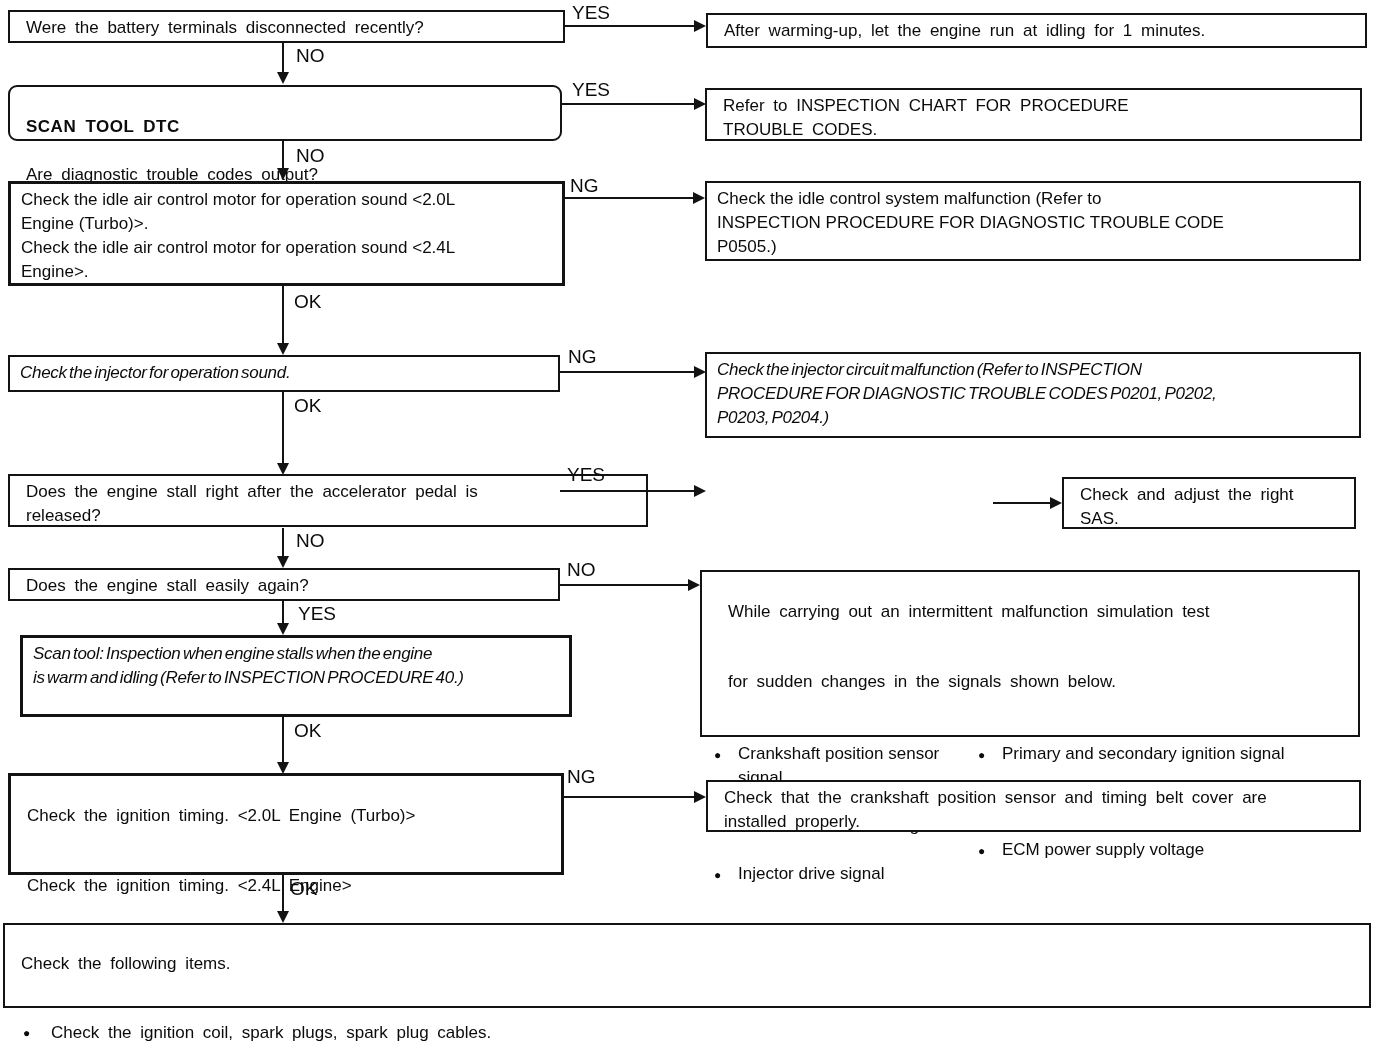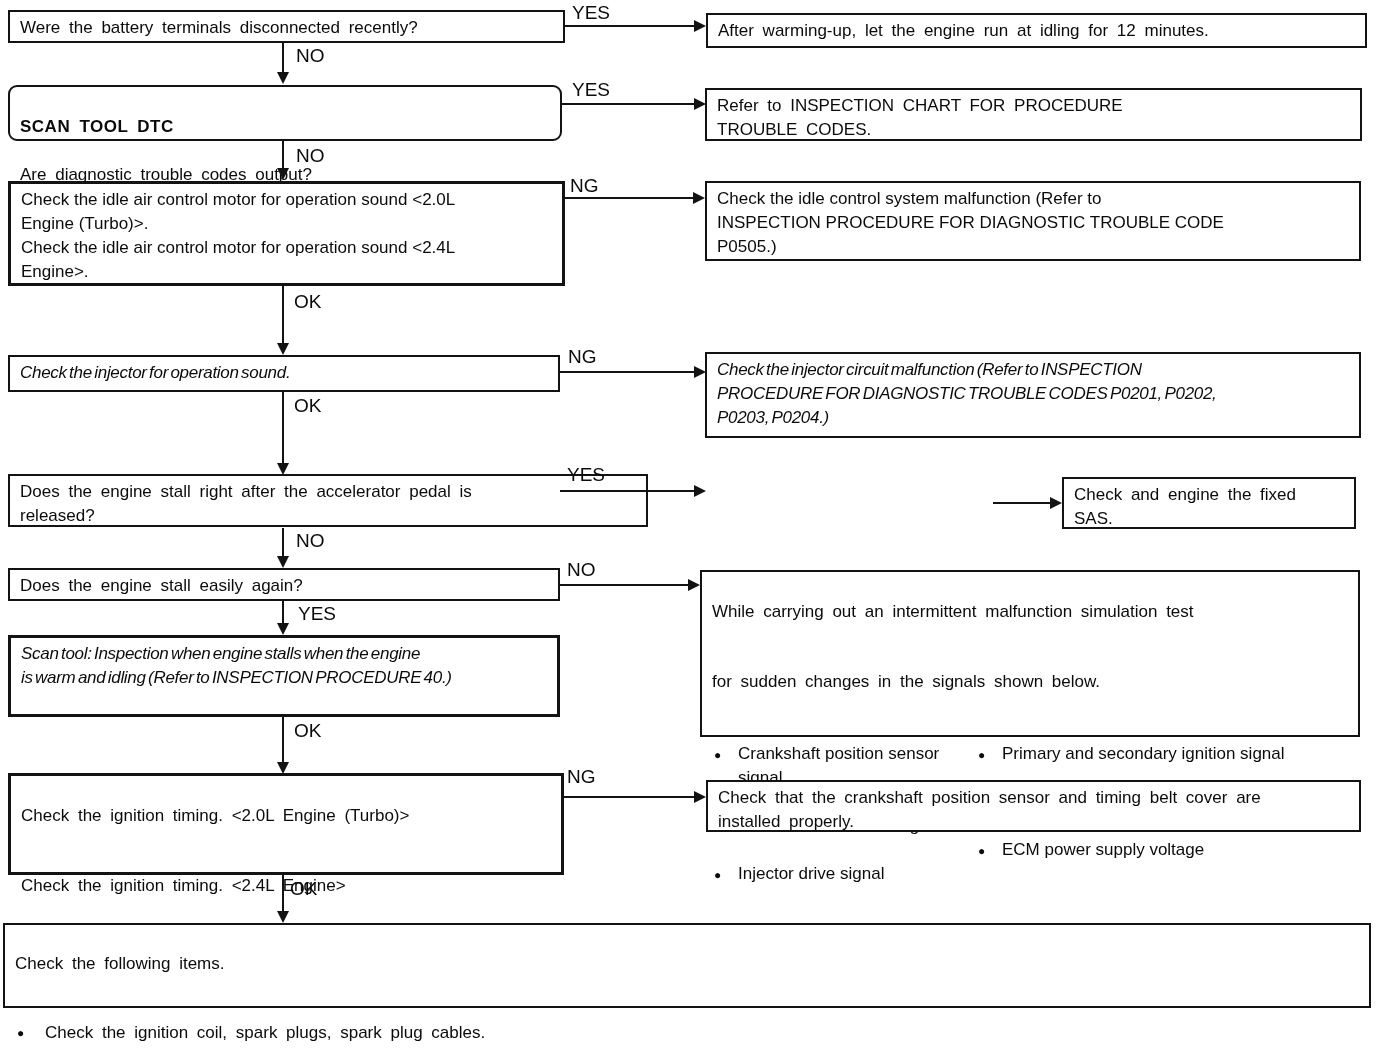--- a/index.html
+++ b/index.html
@@ -6,21 +6,21 @@
   #canvas{
     position:relative;width:1376px;height:1050px;background:#fff;
     font-family:"Liberation Sans", sans-serif;color:#0b0b0b;overflow:hidden;
   }
   .bx{
     position:absolute;border:2px solid #131313;background:#fff;
     padding:4px 10px;font-size:17px;line-height:24px;white-space:pre-line;
     box-sizing:border-box;
   }
   .thick{border-width:3px;}
-  .wide{word-spacing:4px;}
+  .wide{word-spacing:4px;padding-left:16px;}
   .tight{word-spacing:-2px;letter-spacing:-0.3px;font-style:italic;}
   .bold{font-weight:bold;letter-spacing:0.5px;}
   .lb{position:absolute;font-size:19px;line-height:19px;color:#0b0b0b;}
   .hl{position:absolute;height:2px;background:#131313;}
   .vl{position:absolute;width:2px;background:#131313;}
   .ah-r{position:absolute;width:0;height:0;border-top:6px solid transparent;
         border-bottom:6px solid transparent;border-left:12px solid #131313;}
   .ah-d{position:absolute;width:0;height:0;border-left:6px solid transparent;
         border-right:6px solid transparent;border-top:12px solid #131313;}
   ul.blist{list-style:none;margin:0;padding:0;}
@@ -31,21 +31,21 @@
   .col-r{width:370px;}
   .final-bullets li{padding-left:30px !important;margin-left:12px;}
   .gap-top{margin-top:22px;}
 </style>
 </head>
 <body>
 
 <div id="canvas">
 
   <div class="bx wide" style="left:8px;top:10px;width:557px;height:33px;">Were the battery terminals disconnected recently?</div>
-  <div class="bx wide" style="left:706px;top:13px;width:661px;height:35px;">After warming-up, let the engine run at idling for 12 minutes.</div>
+  <div class="bx wide" style="left:706px;top:13px;width:661px;height:35px;">After warming-up, let the engine run at idling for 1 minutes.</div>
   <span class="lb" style="left:572px;top:3px;">YES</span>
   <div class="hl" style="left:565px;top:25px;width:131px;"></div>
   <div class="ah-r" style="left:694px;top:20px;"></div>
 
   <div class="vl" style="left:282px;top:43px;height:30px;"></div>
   <div class="ah-d" style="left:277px;top:72px;"></div>
   <span class="lb" style="left:296px;top:46px;">NO</span>
 
   <div class="bx wide" style="left:8px;top:85px;width:554px;height:56px;border-radius:9px;">
     <div class="bold">SCAN TOOL DTC</div>
@@ -83,21 +83,21 @@
   <span class="lb" style="left:568px;top:347px;">NG</span>
   <div class="hl" style="left:560px;top:371px;width:136px;"></div>
   <div class="ah-r" style="left:694px;top:366px;"></div>
 
   <div class="vl" style="left:282px;top:392px;height:72px;"></div>
   <div class="ah-d" style="left:277px;top:463px;"></div>
   <span class="lb" style="left:294px;top:396px;">OK</span>
 
   <div class="bx wide" style="left:8px;top:474px;width:640px;height:53px;">Does the engine stall right after the accelerator pedal is
 released?</div>
-  <div class="bx wide" style="left:1062px;top:477px;width:294px;height:52px;">Check and engine the fixed
+  <div class="bx wide" style="left:1062px;top:477px;width:294px;height:52px;">Check and adjust the right
 SAS.</div>
   <span class="lb" style="left:567px;top:465px;">YES</span>
   <div class="hl" style="left:560px;top:490px;width:136px;"></div>
   <div class="ah-r" style="left:694px;top:485px;"></div>
   <div class="hl" style="left:993px;top:502px;width:59px;"></div>
   <div class="ah-r" style="left:1050px;top:497px;"></div>
 
   <div class="vl" style="left:282px;top:528px;height:29px;"></div>
   <div class="ah-d" style="left:277px;top:556px;"></div>
   <span class="lb" style="left:296px;top:531px;">NO</span>
@@ -120,21 +120,21 @@
   </div>
   <div class="bx wide" style="left:8px;top:568px;width:552px;height:33px;">Does the engine stall easily again?</div>
   <span class="lb" style="left:567px;top:560px;">NO</span>
   <div class="hl" style="left:560px;top:584px;width:130px;"></div>
   <div class="ah-r" style="left:688px;top:579px;"></div>
 
   <div class="vl" style="left:282px;top:601px;height:23px;"></div>
   <div class="ah-d" style="left:277px;top:623px;"></div>
   <span class="lb" style="left:298px;top:604px;">YES</span>
 
-  <div class="bx thick tight" style="left:8px;top:635px;width:552px;height:82px;">Scan tool: Inspection when engine stalls when the engine
+  <div class="bx thick tight" style="left:20px;top:635px;width:552px;height:82px;">Scan tool: Inspection when engine stalls when the engine
 is warm and idling (Refer to INSPECTION PROCEDURE 40.)</div>
 
   <div class="vl" style="left:282px;top:717px;height:46px;"></div>
   <div class="ah-d" style="left:277px;top:762px;"></div>
   <span class="lb" style="left:294px;top:721px;">OK</span>
 
   <div class="bx thick wide" style="left:8px;top:773px;width:556px;height:102px;">
     <div>Check the ignition timing. &lt;2.0L Engine (Turbo)&gt;</div>
     <div class="gap-top">Check the ignition timing. &lt;2.4L Engine&gt;</div>
   </div>

